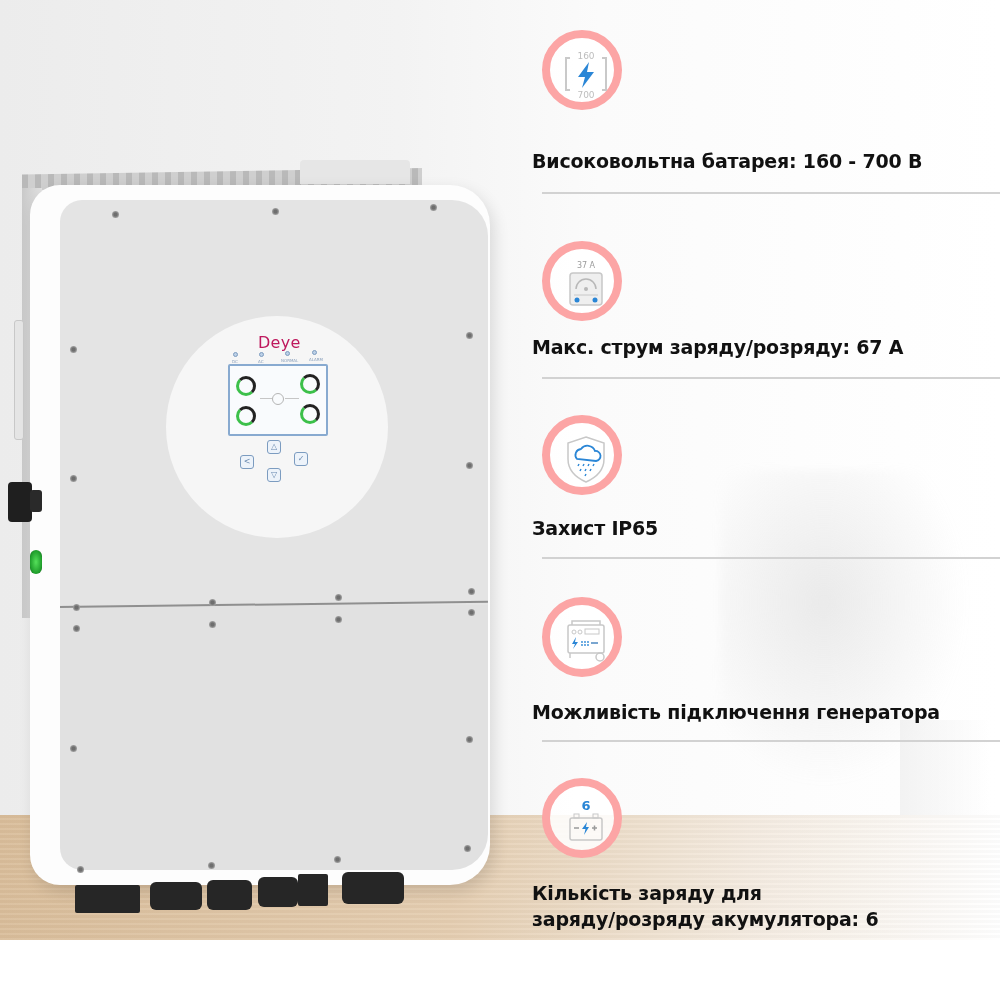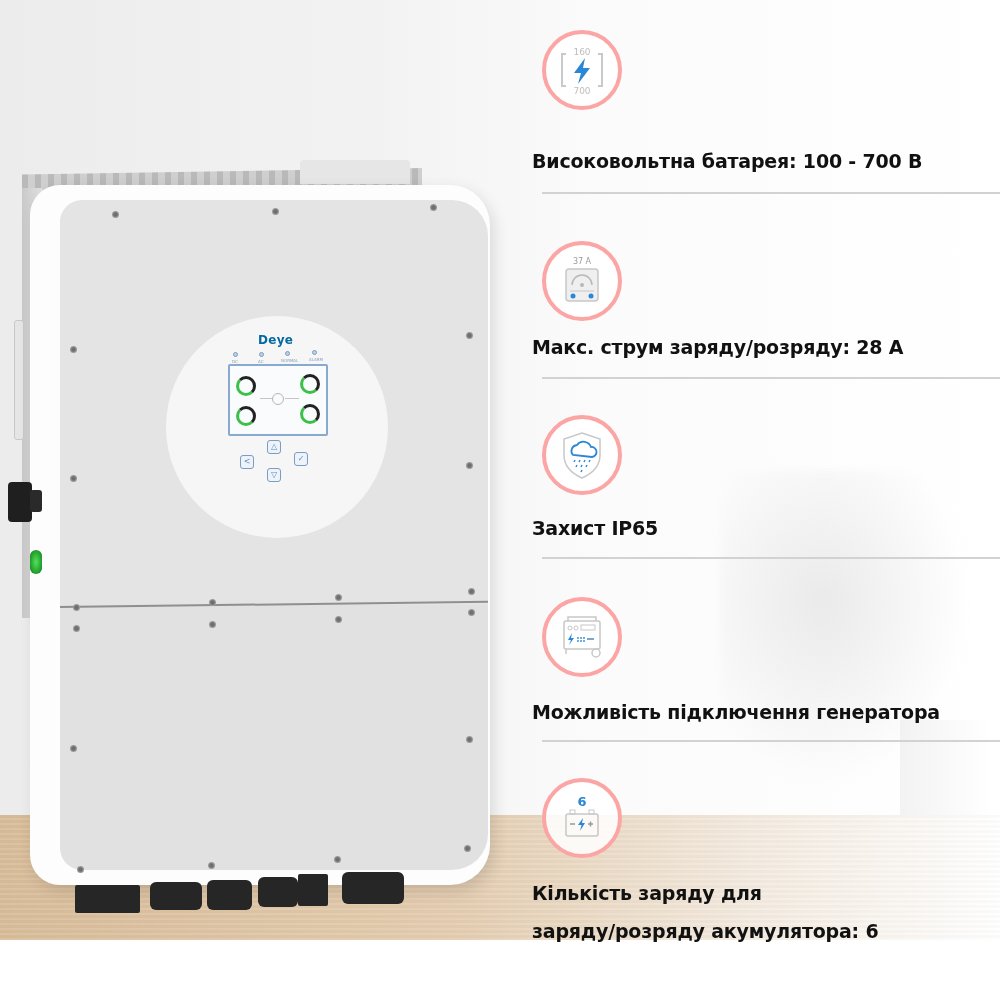--- a/index.html
+++ b/index.html
@@ -71,22 +71,22 @@
   }
   .screw {
     position: absolute; width: 7px; height: 7px; border-radius: 50%;
     background: radial-gradient(circle, #6e6e6e 30%, #a3a3a3 70%);
   }
   .display-disc {
     position: absolute; left: 166px; top: 316px; width: 222px; height: 222px;
     border-radius: 50%; background: #f6f6f6;
   }
   .logo {
-    position: absolute; left: 258px; top: 333px; font-size: 12px; font-weight: bold;
-    color: #0369a1; letter-spacing: 0.3px;
+    position: absolute; left: 258px; top: 333px; font-size: 16px; font-weight: normal;
+    color: #be185d; letter-spacing: 0.3px;
   }
   .led { position: absolute; width: 5px; height: 5px; border-radius: 50%; background: #bcd0e6; border: 1px solid #7c9cc0; }
   .led-label { position: absolute; font-size: 4px; color: #8aa0bc; }
   .lcd {
     position: absolute; left: 228px; top: 364px; width: 100px; height: 72px;
     background: #f9fbfd; border: 2px solid #88aad0; border-radius: 2px;
   }
   .gauge {
     position: absolute; width: 20px; height: 20px; border-radius: 50%;
     border: 3px solid #222; border-left-color: #3cc04a; border-bottom-color: #3cc04a;
@@ -108,21 +108,21 @@
     position: absolute; left: 30px; top: 550px; width: 12px; height: 24px;
     background: radial-gradient(ellipse, #55e05a 0%, #1e9c2a 70%, #1a3a1d 100%); border-radius: 6px;
   }
   .connector { position: absolute; background: #262626; border-radius: 6px; }
 
   
   .features { position: absolute; left: 530px; top: 0; width: 470px; height: 1000px; }
   .feature { position: absolute; left: 0; width: 470px; }
   .icon-ring {
     position: absolute; left: 12px; width: 80px; height: 80px; border-radius: 50%;
-    border: 4px solid #fca5a5; background: rgba(255,255,255,0.85);
+    border: 8px solid #fca5a5; background: rgba(255,255,255,0.85);
   }
   .icon-ring svg { position: absolute; left: 10px; top: 10px; width: 52px; height: 52px; }
   .feature-title {
     position: absolute; left: 2px; font-size: 19px; font-weight: bold; color: #111;
     line-height: 26px; letter-spacing: -0.2px;
   }
   .divider { position: absolute; left: 12px; right: 0; height: 2px; background: #d2d2d2; }
 </style>
 </head>
 <body>
@@ -208,37 +208,37 @@
 
   <div class="feature" style="top:30px">
     <div class="icon-ring" style="top:0">
       <svg viewBox="0 0 52 52">
         <path d="M10 10 H6 V42 H10 M42 10 H46 V42 H42" stroke="#c9c9c9" stroke-width="2" fill="none"></path>
         <text x="26" y="11" font-size="9" fill="#bdbdbd" text-anchor="middle" font-family="DejaVu Sans, sans-serif">160</text>
         <path d="M29 14 L18 29 H25 L22 40 L34 24 H27 Z" fill="#2a86d6"></path>
         <text x="26" y="50" font-size="9" fill="#bdbdbd" text-anchor="middle" font-family="DejaVu Sans, sans-serif">700</text>
       </svg>
     </div>
-    <div class="feature-title" style="top:118px">Високовольтна батарея: 100 - 700 В</div>
+    <div class="feature-title" style="top:118px">Високовольтна батарея: 160 - 700 В</div>
   </div>
   <div class="divider" style="top:192px"></div>
 
   <div class="feature" style="top:228px">
     <div class="icon-ring" style="top:13px">
       <svg viewBox="0 0 52 52">
         <text x="26" y="9" font-size="8" fill="#9a9a9a" text-anchor="middle" font-family="DejaVu Sans, sans-serif">37 A</text>
         <rect x="10" y="14" width="32" height="32" rx="3" fill="#efefef" stroke="#c8c8c8" stroke-width="1.5"></rect>
         <path d="M16 30 A10 10 0 0 1 36 30" stroke="#b8b8b8" stroke-width="1.5" fill="none"></path>
         <circle cx="26" cy="30" r="2" fill="#b8b8b8"></circle>
         <line x1="14" y1="36" x2="38" y2="36" stroke="#c8c8c8" stroke-width="1"></line>
         <circle cx="17" cy="41" r="2.5" fill="#2a86d6"></circle>
         <circle cx="35" cy="41" r="2.5" fill="#2a86d6"></circle>
       </svg>
     </div>
-    <div class="feature-title" style="top:106px">Макс. струм заряду/розряду: 28 A</div>
+    <div class="feature-title" style="top:106px">Макс. струм заряду/розряду: 67 A</div>
   </div>
   <div class="divider" style="top:377px"></div>
 
   <div class="feature" style="top:415px">
     <div class="icon-ring" style="top:0">
       <svg viewBox="0 0 52 52">
         <path d="M26 4 L44 10 V26 C44 38 35 45 26 49 C17 45 8 38 8 26 V10 Z" fill="none" stroke="#c8c8c8" stroke-width="1.5"></path>
         <path d="M17 26 a6 6 0 0 1 4 -10 a8 8 0 0 1 14 2 a5 5 0 0 1 1 10 Z" fill="none" stroke="#2a86d6" stroke-width="1.8"></path>
         <g stroke="#2a86d6" stroke-width="1.4">
           <line x1="19" y1="31" x2="18" y2="33"></line>
@@ -289,15 +289,15 @@
         <rect x="10" y="22" width="32" height="22" rx="2" fill="none" stroke="#c8c8c8" stroke-width="1.5"></rect>
         <rect x="14" y="18" width="5" height="4" fill="none" stroke="#c8c8c8"></rect>
         <rect x="33" y="18" width="5" height="4" fill="none" stroke="#c8c8c8"></rect>
         <line x1="14" y1="32" x2="19" y2="32" stroke="#9a9a9a" stroke-width="1.5"></line>
         <path d="M27 26 L22 33 H25.5 L24 39 L29 31 H26 Z" fill="#2a86d6"></path>
         <line x1="32" y1="32" x2="37" y2="32" stroke="#9a9a9a" stroke-width="1.5"></line>
         <line x1="34.5" y1="29.5" x2="34.5" y2="34.5" stroke="#9a9a9a" stroke-width="1.5"></line>
       </svg>
     </div>
     <div class="feature-title" style="top:102px">Кількість заряду для</div>
-    <div class="feature-title" style="top:140px">заряду/розряду акумулятора: 6</div>
+    <div class="feature-title" style="top:128px">заряду/розряду акумулятора: 6</div>
   </div>
 </div>
 
 </body></html>

